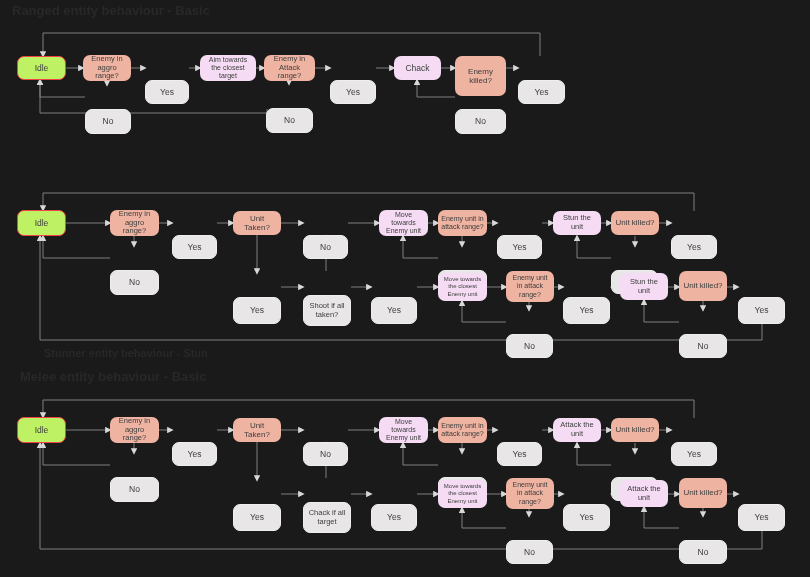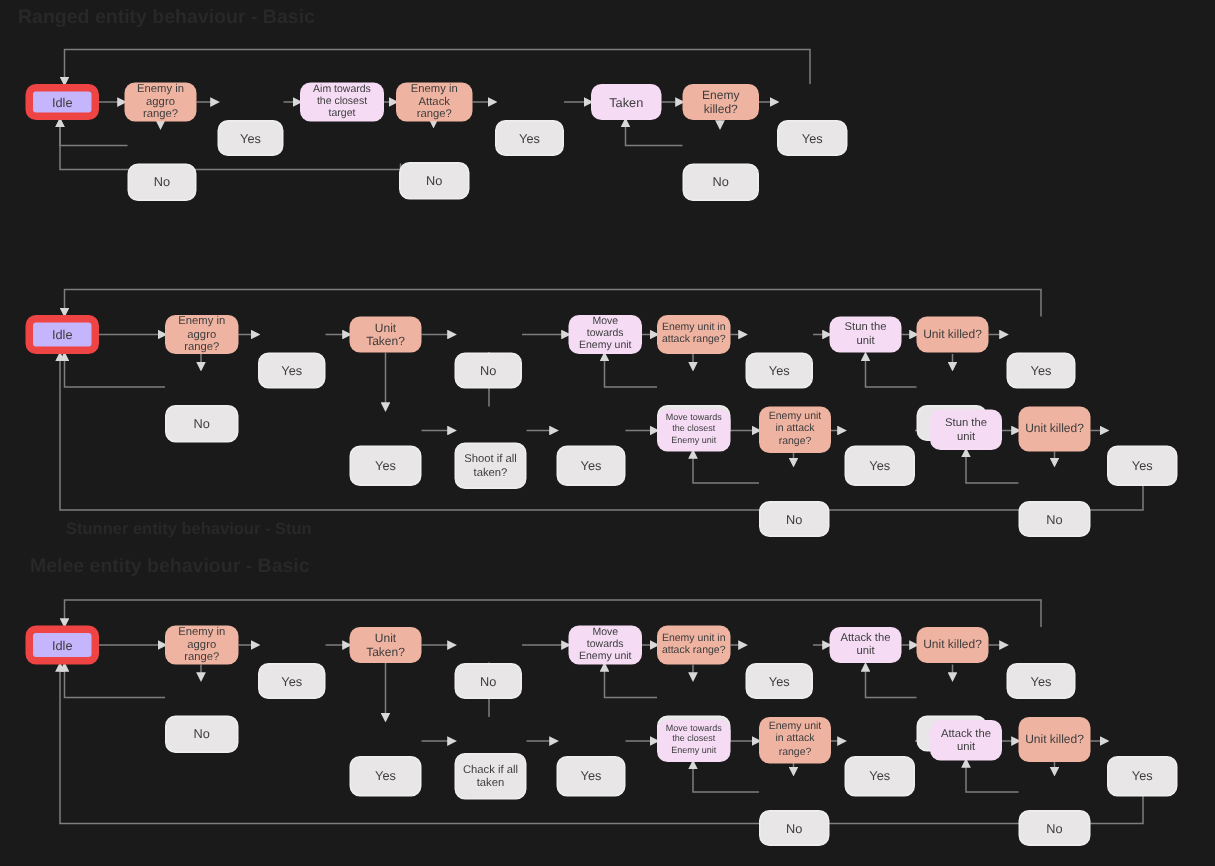--- a/index.html
+++ b/index.html
@@ -6,21 +6,21 @@
   #canvas{
     position:relative;width:810px;height:577px;background:#1a1a1a;
     overflow:hidden;font-family:"Liberation Sans",sans-serif;
   }
   #edges{position:absolute;left:0;top:0;pointer-events:none;}
   .node{
     position:absolute;display:flex;align-items:center;justify-content:center;
     text-align:center;border-radius:7px;color:#3d3d3d;box-sizing:border-box;
     padding:1px 3px;line-height:1.18;z-index:2;font-family:"Liberation Sans",sans-serif;
   }
-  .n-idle{background:#c4b5fd;border:5px solid #ef4444;}
+  .n-idle{background:#bef264;border:1px solid #ef4444;}
   .n-q{background:#efb3a1;}
   .n-s{background:#e8e6e7;border:1px solid #efeeee;margin-top:24px;}
   .n-a{background:#f5dcf4;}
   .hdr{
     position:absolute;color:#282828;font-weight:600;z-index:1;
     font-family:"Liberation Sans",sans-serif;white-space:nowrap;
   }
   #hdr0{left:12px;top:3px;font-size:13px;}
   #hdr1{left:44px;top:347px;font-size:11px;}
   #hdr2{left:20px;top:369px;font-size:13px;}
@@ -117,22 +117,22 @@
       <polyline points="703,508 703,516" fill="none" stroke="#7e7e7e" stroke-width="1" marker-end="url(#arr)"></polyline>
       <polyline points="679,528 644,528 644,507" fill="none" stroke="#7e7e7e" stroke-width="1" marker-end="url(#arr)"></polyline>
       <polyline points="762,507 762,549 40,549 40,443" fill="none" stroke="#7e7e7e" stroke-width="1" marker-end="url(#arr)"></polyline>
     </svg>
 <div class="node n-idle" style="left: 17px; top: 56px; width: 49px; height: 24px; font-size: 8.5px;">Idle</div>
     <div class="node n-q" style="left: 83px; top: 55px; width: 48px; height: 26px; font-size: 7.5px;">Enemy in aggro range?</div>
     <div class="node n-s" style="left: 145px; top: 56px; width: 44px; height: 24px; font-size: 8.5px;">Yes</div>
     <div class="node n-a" style="left: 200px; top: 55px; width: 56px; height: 26px; font-size: 7px;">Aim towards the closest target</div>
     <div class="node n-q" style="left: 264px; top: 55px; width: 51px; height: 26px; font-size: 7.5px;">Enemy in Attack range?</div>
     <div class="node n-s" style="left: 330px; top: 56px; width: 46px; height: 24px; font-size: 8.5px;">Yes</div>
-    <div class="node n-a" style="left: 394px; top: 56px; width: 47px; height: 24px; font-size: 8.5px;">Taken</div>
-    <div class="node n-q" style="left: 455px; top: 56px; width: 51px; height: 24px; font-size: 8px;">Enemy killed?</div>
+    <div class="node n-a" style="left: 394px; top: 56px; width: 47px; height: 24px; font-size: 8.5px;">Chack</div>
+    <div class="node n-q" style="left: 455px; top: 56px; width: 51px; height: 40px; font-size: 8px;">Enemy killed?</div>
     <div class="node n-s" style="left: 518px; top: 56px; width: 47px; height: 24px; font-size: 8.5px;">Yes</div>
     <div class="node n-s" style="left: 85px; top: 85px; width: 46px; height: 25px; font-size: 8.5px;">No</div>
     <div class="node n-s" style="left: 266px; top: 84px; width: 47px; height: 25px; font-size: 8.5px;">No</div>
     <div class="node n-s" style="left: 455px; top: 85px; width: 51px; height: 25px; font-size: 8.5px;">No</div>
     <div class="node n-idle" style="left: 17px; top: 210px; width: 49px; height: 26px; font-size: 8.5px;">Idle</div>
     <div class="node n-q" style="left: 110px; top: 210px; width: 49px; height: 26px; font-size: 7.5px;">Enemy in aggro range?</div>
     <div class="node n-s" style="left: 172px; top: 211px; width: 45px; height: 24px; font-size: 8.5px;">Yes</div>
     <div class="node n-q" style="left: 233px; top: 211px; width: 48px; height: 24px; font-size: 8px;">Unit Taken?</div>
     <div class="node n-s" style="left: 303px; top: 211px; width: 45px; height: 24px; font-size: 8.5px;">No</div>
     <div class="node n-a" style="left: 379px; top: 210px; width: 49px; height: 26px; font-size: 7px;">Move towards Enemy unit</div>
@@ -163,21 +163,21 @@
     <div class="node n-a" style="left: 379px; top: 417px; width: 49px; height: 26px; font-size: 7px;">Move towards Enemy unit</div>
     <div class="node n-q" style="left: 438px; top: 417px; width: 49px; height: 26px; font-size: 7px;">Enemy unit in attack range?</div>
     <div class="node n-s" style="left: 497px; top: 418px; width: 45px; height: 24px; font-size: 8.5px;">Yes</div>
     <div class="node n-a" style="left: 553px; top: 418px; width: 48px; height: 24px; font-size: 7.5px;">Attack the unit</div>
     <div class="node n-q" style="left: 611px; top: 418px; width: 48px; height: 24px; font-size: 8px;">Unit killed?</div>
     <div class="node n-s" style="left: 671px; top: 418px; width: 46px; height: 24px; font-size: 8.5px;">Yes</div>
     <div class="node n-s" style="left: 110px; top: 453px; width: 49px; height: 25px; font-size: 8.5px;">No</div>
     <div class="node n-s" style="left: 438px; top: 453px; width: 49px; height: 24px; font-size: 8.5px;">No</div>
     <div class="node n-s" style="left: 611px; top: 453px; width: 47px; height: 24px; font-size: 8.5px;">No</div>
     <div class="node n-s" style="left: 233px; top: 480px; width: 48px; height: 27px; font-size: 8.5px;">Yes</div>
-    <div class="node n-s" style="left: 303px; top: 478px; width: 48px; height: 31px; font-size: 7.5px;">Chack if all taken</div>
+    <div class="node n-s" style="left: 303px; top: 478px; width: 48px; height: 31px; font-size: 7.5px;">Chack if all target</div>
     <div class="node n-s" style="left: 371px; top: 480px; width: 46px; height: 27px; font-size: 8.5px;">Yes</div>
     <div class="node n-a" style="left: 438px; top: 480px; width: 49px; height: 28px; font-size: 6px;">Move towards the closest Enemy unit</div>
     <div class="node n-q" style="left: 506px; top: 478px; width: 48px; height: 31px; font-size: 7px;">Enemy unit in attack range?</div>
     <div class="node n-s" style="left: 563px; top: 480px; width: 47px; height: 27px; font-size: 8.5px;">Yes</div>
     <div class="node n-a" style="left: 620px; top: 480px; width: 48px; height: 27px; font-size: 7.5px;">Attack the unit</div>
     <div class="node n-q" style="left: 679px; top: 478px; width: 48px; height: 30px; font-size: 8px;">Unit killed?</div>
     <div class="node n-s" style="left: 738px; top: 480px; width: 47px; height: 27px; font-size: 8.5px;">Yes</div>
     <div class="node n-s" style="left: 506px; top: 516px; width: 47px; height: 24px; font-size: 8.5px;">No</div>
     <div class="node n-s" style="left: 679px; top: 516px; width: 48px; height: 24px; font-size: 8.5px;">No</div>
   </div>

